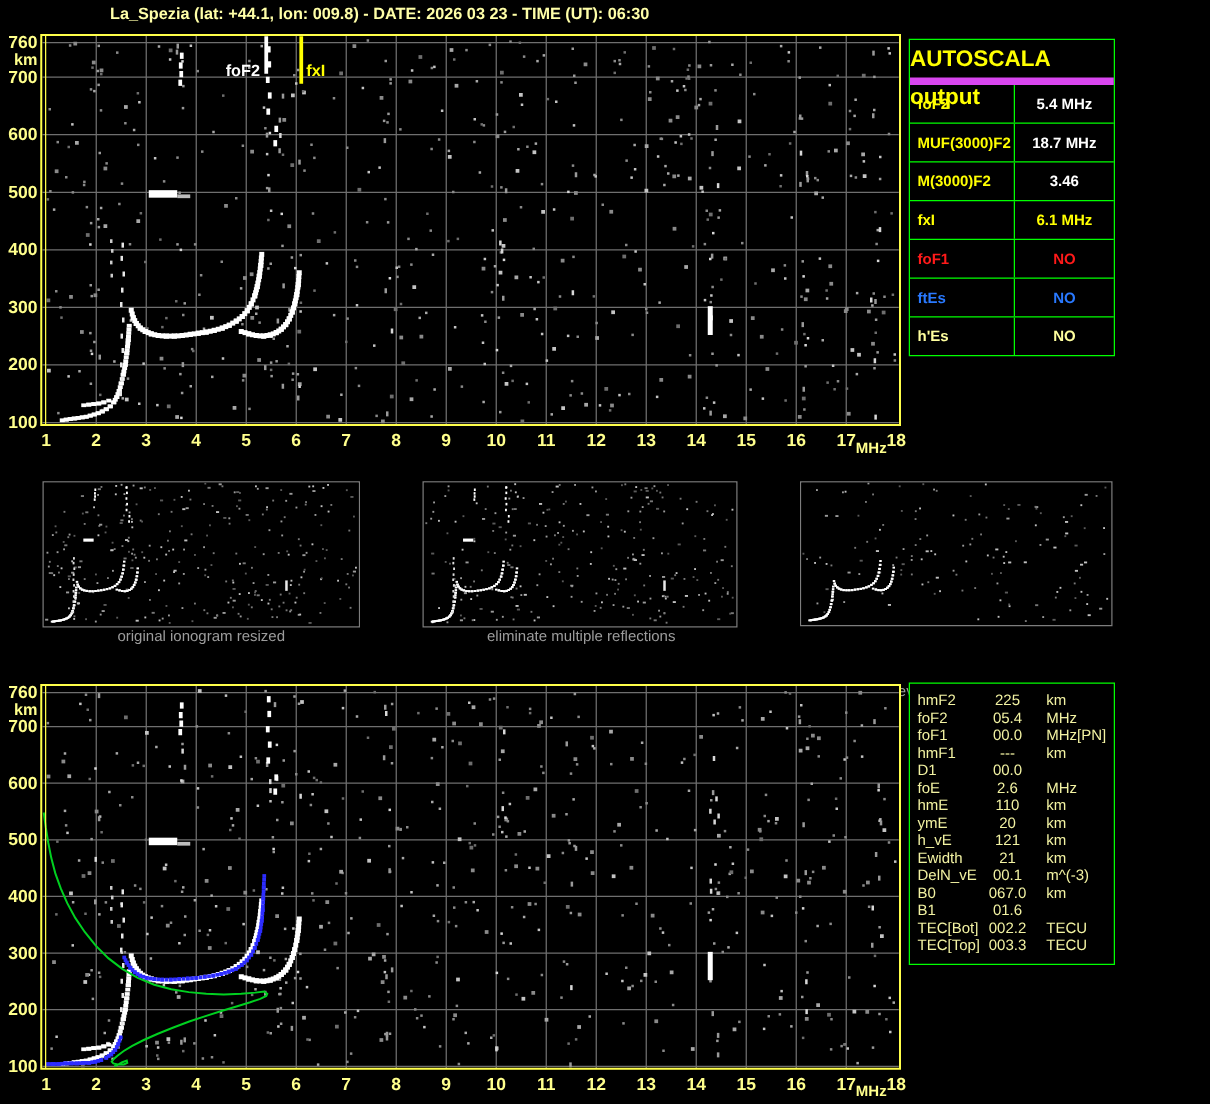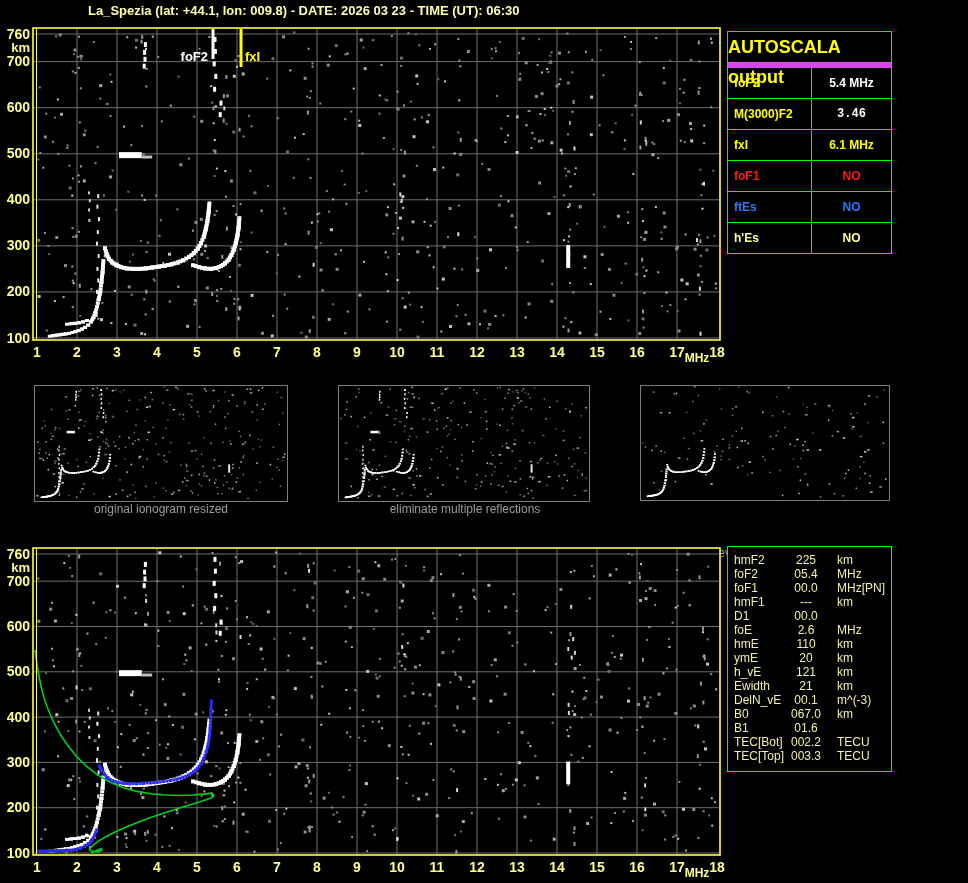--- a/index.html
+++ b/index.html
@@ -3096,22 +3096,26 @@
   </svg>
 
 <div class="gtable" id="autoscala">
   <div class="thead">AUTOSCALA output</div>
   <div id="autoscala-body">
       <div class="as-row">
         <div class="as-label" style="color: rgb(255, 255, 0);">foF2</div>
         <div class="as-value" style="color: rgb(255, 255, 255);">5.4 MHz</div>
       </div>
       <div class="as-row">
+        <div class="as-label" style="color: rgb(255, 255, 0);">MUF(3000)F2</div>
+        <div class="as-value" style="color: rgb(255, 255, 255);">18.7 MHz</div>
+      </div>
+      <div class="as-row">
         <div class="as-label" style="color: rgb(255, 255, 0);">M(3000)F2</div>
-        <div class="as-value" style="color: rgb(255, 255, 255); font-family: Liberation Mono, monospace;">3.46</div>
+        <div class="as-value" style="color: rgb(255, 255, 255);">3.46</div>
       </div>
       <div class="as-row">
         <div class="as-label" style="color: rgb(255, 255, 0);">fxI</div>
         <div class="as-value" style="color: rgb(255, 255, 0);">6.1 MHz</div>
       </div>
       <div class="as-row">
         <div class="as-label" style="color: rgb(255, 26, 26);">foF1</div>
         <div class="as-value" style="color: rgb(255, 26, 26);">NO</div>
       </div>
       <div class="as-row">

